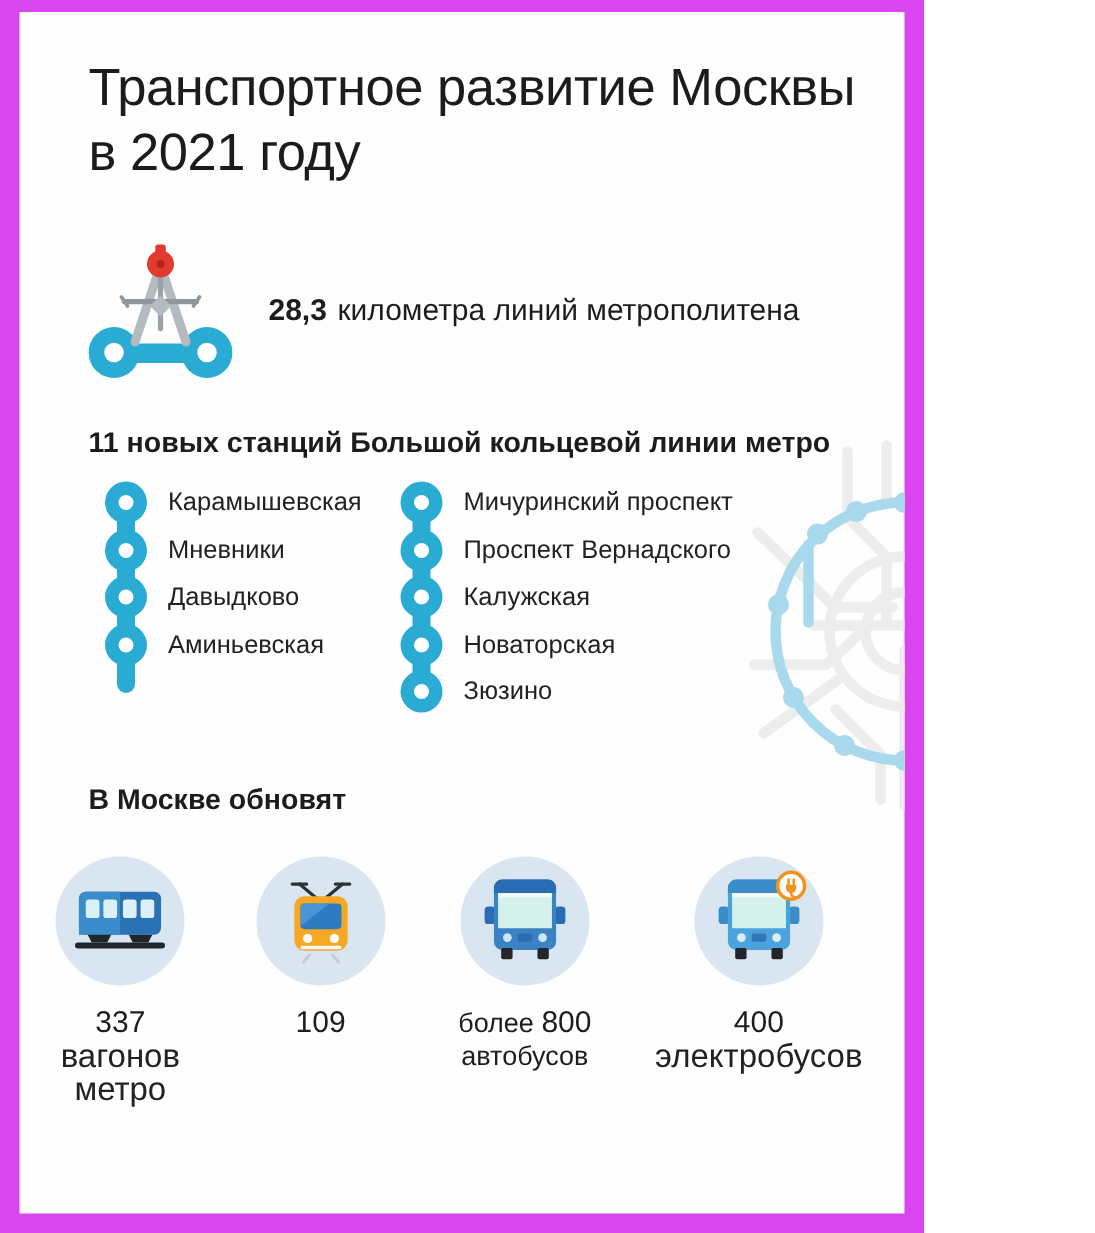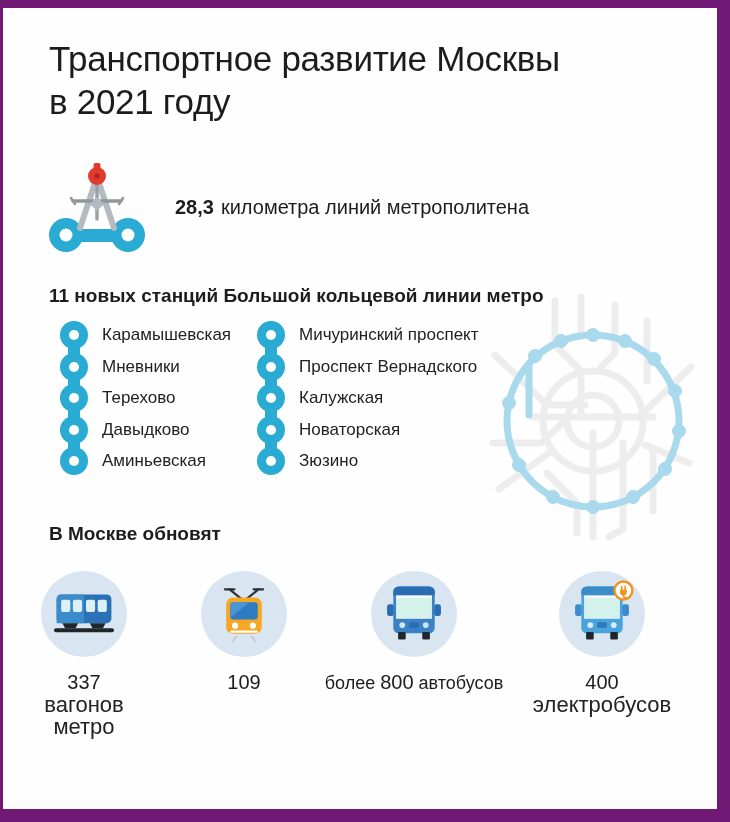--- a/index.html
+++ b/index.html
@@ -1,27 +1,27 @@
 <!DOCTYPE html>
 <html lang="ru"><head>
 <meta charset="utf-8">
 <style>
   * { margin:0; padding:0; box-sizing:border-box; }
   html,body { width:730px; height:822px; }
   body { font-family:"Liberation Sans", sans-serif; color:#1d1d1b; }
-  .page { width:730px; height:822px; background:#701a75; padding:8px 13px 13px 3px; }
+  .page { width:616px; height:822px; background:#d946ef; padding:8px 13px 13px 13px; }
   .card { width:100%; height:100%; background:#fefefe; padding:30px 28px 18px 46px; position:relative; overflow:hidden; }
 
   
   .title { font-size:35px; line-height:1.22; font-weight:400; letter-spacing:-0.3px; color:#1c1c1c; }
 
   
   .metric-row { display:flex; align-items:center; margin-top:38px; }
   .metric-icon { width:96px; height:92px; flex:none; }
-  .metric-text { margin-left:30px; font-size:20px; }
+  .metric-text { margin-left:24px; font-size:20px; }
   .metric-text strong { font-weight:700; margin-right:7px; }
 
   
   .stations-section { position:relative; margin-top:32px; }
   .section-heading { font-size:19px; font-weight:700; color:#1c1c1c; }
   .stations-cols { display:flex; margin-top:12px; margin-left:11px; }
   .station-col { position:relative; }
   .station-col.col1 { width:197px; }
   .station-col::before { content:""; position:absolute; left:8px; top:15px; bottom:15px; width:12px; background:#29abd4; border-radius:6px; }
   .station-row { display:flex; align-items:center; height:31.5px; position:relative; }
@@ -89,24 +89,20 @@
 
       <div class="stations-cols">
         <div class="station-col col1">
           <div class="station-row">
               <span class="station-dot"></span>
               <span class="station-label">Карамышевская</span>
             </div>
           <div class="station-row">
               <span class="station-dot"></span>
               <span class="station-label">Мневники</span>
-            </div>
-          <div class="station-row">
-              <span class="station-dot"></span>
-              <span class="station-label">Терехово</span>
             </div>
           <div class="station-row">
               <span class="station-dot"></span>
               <span class="station-label">Давыдково</span>
             </div>
           <div class="station-row">
               <span class="station-dot"></span>
               <span class="station-label">Аминьевская</span>
             </div>
         </div>

